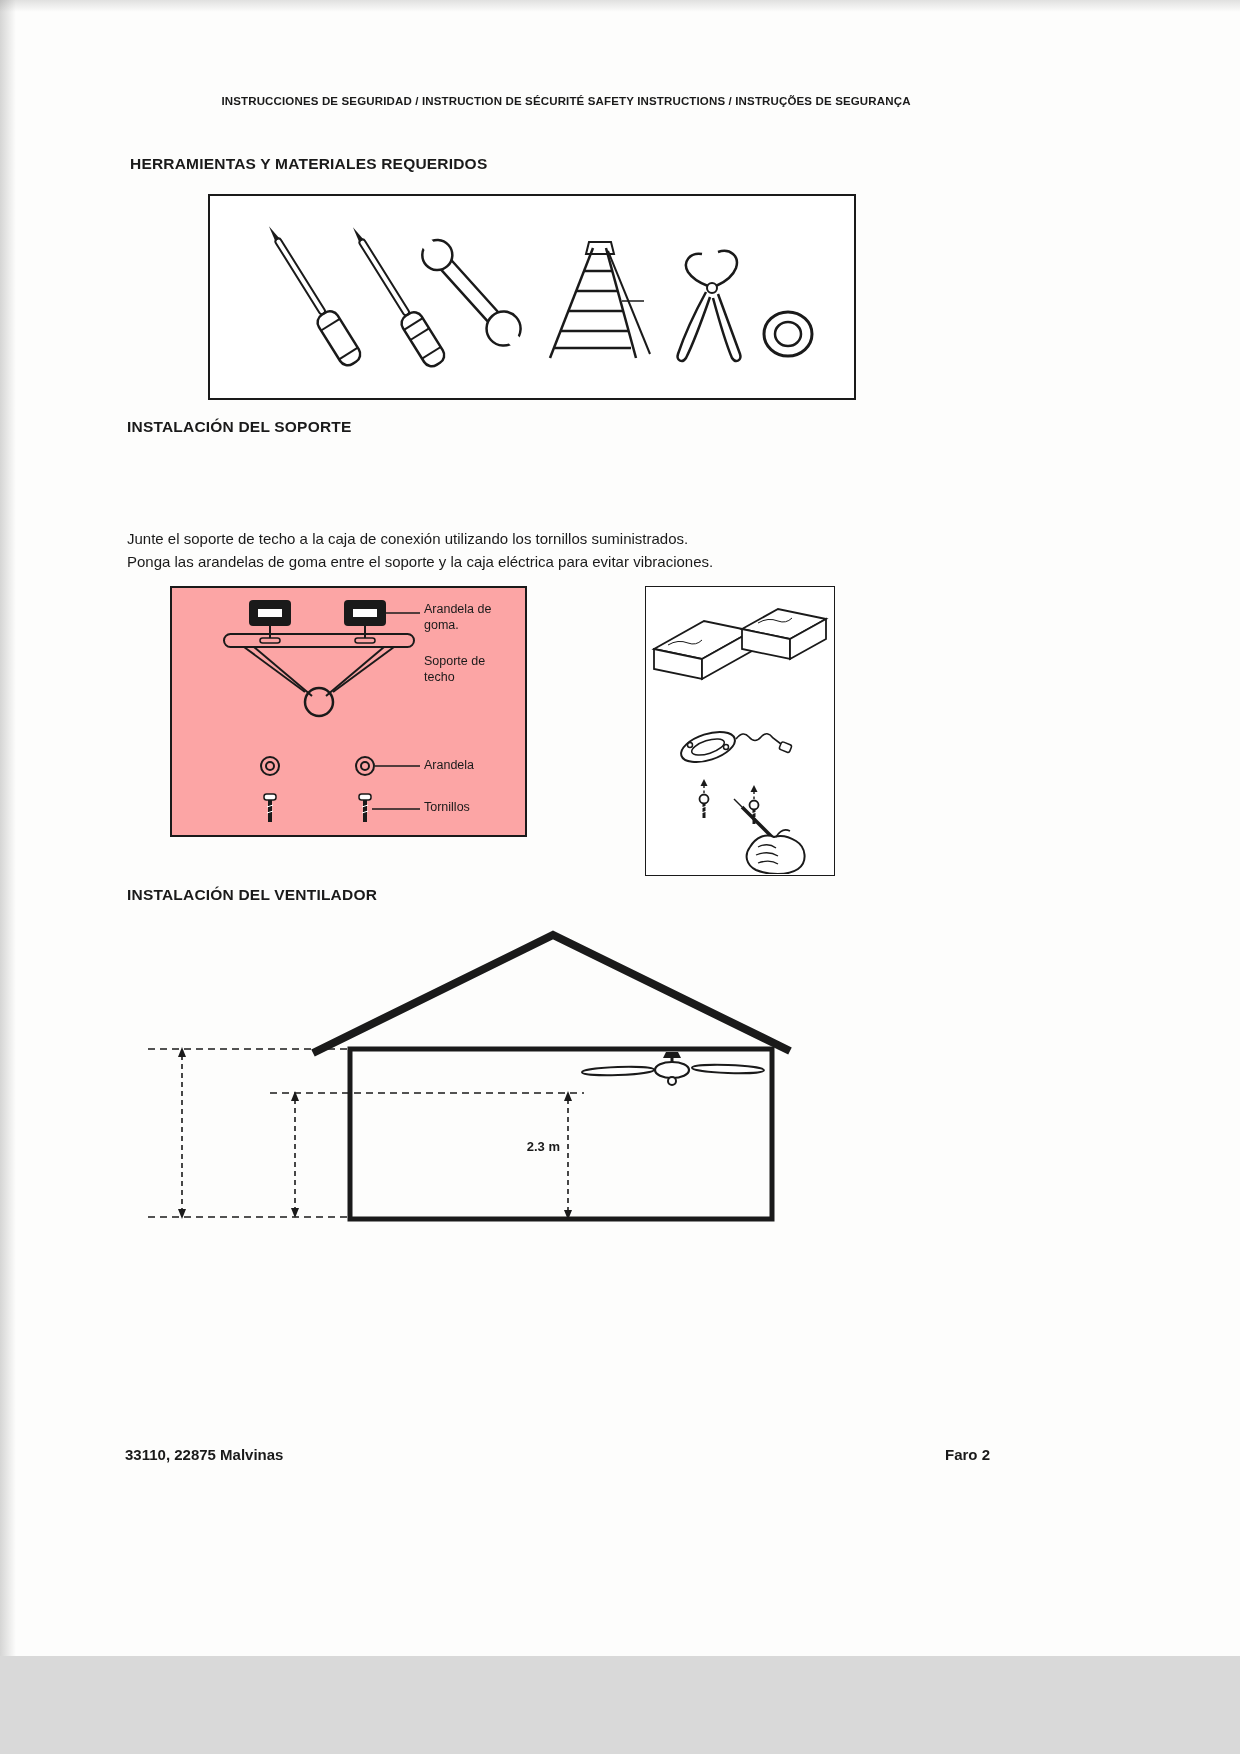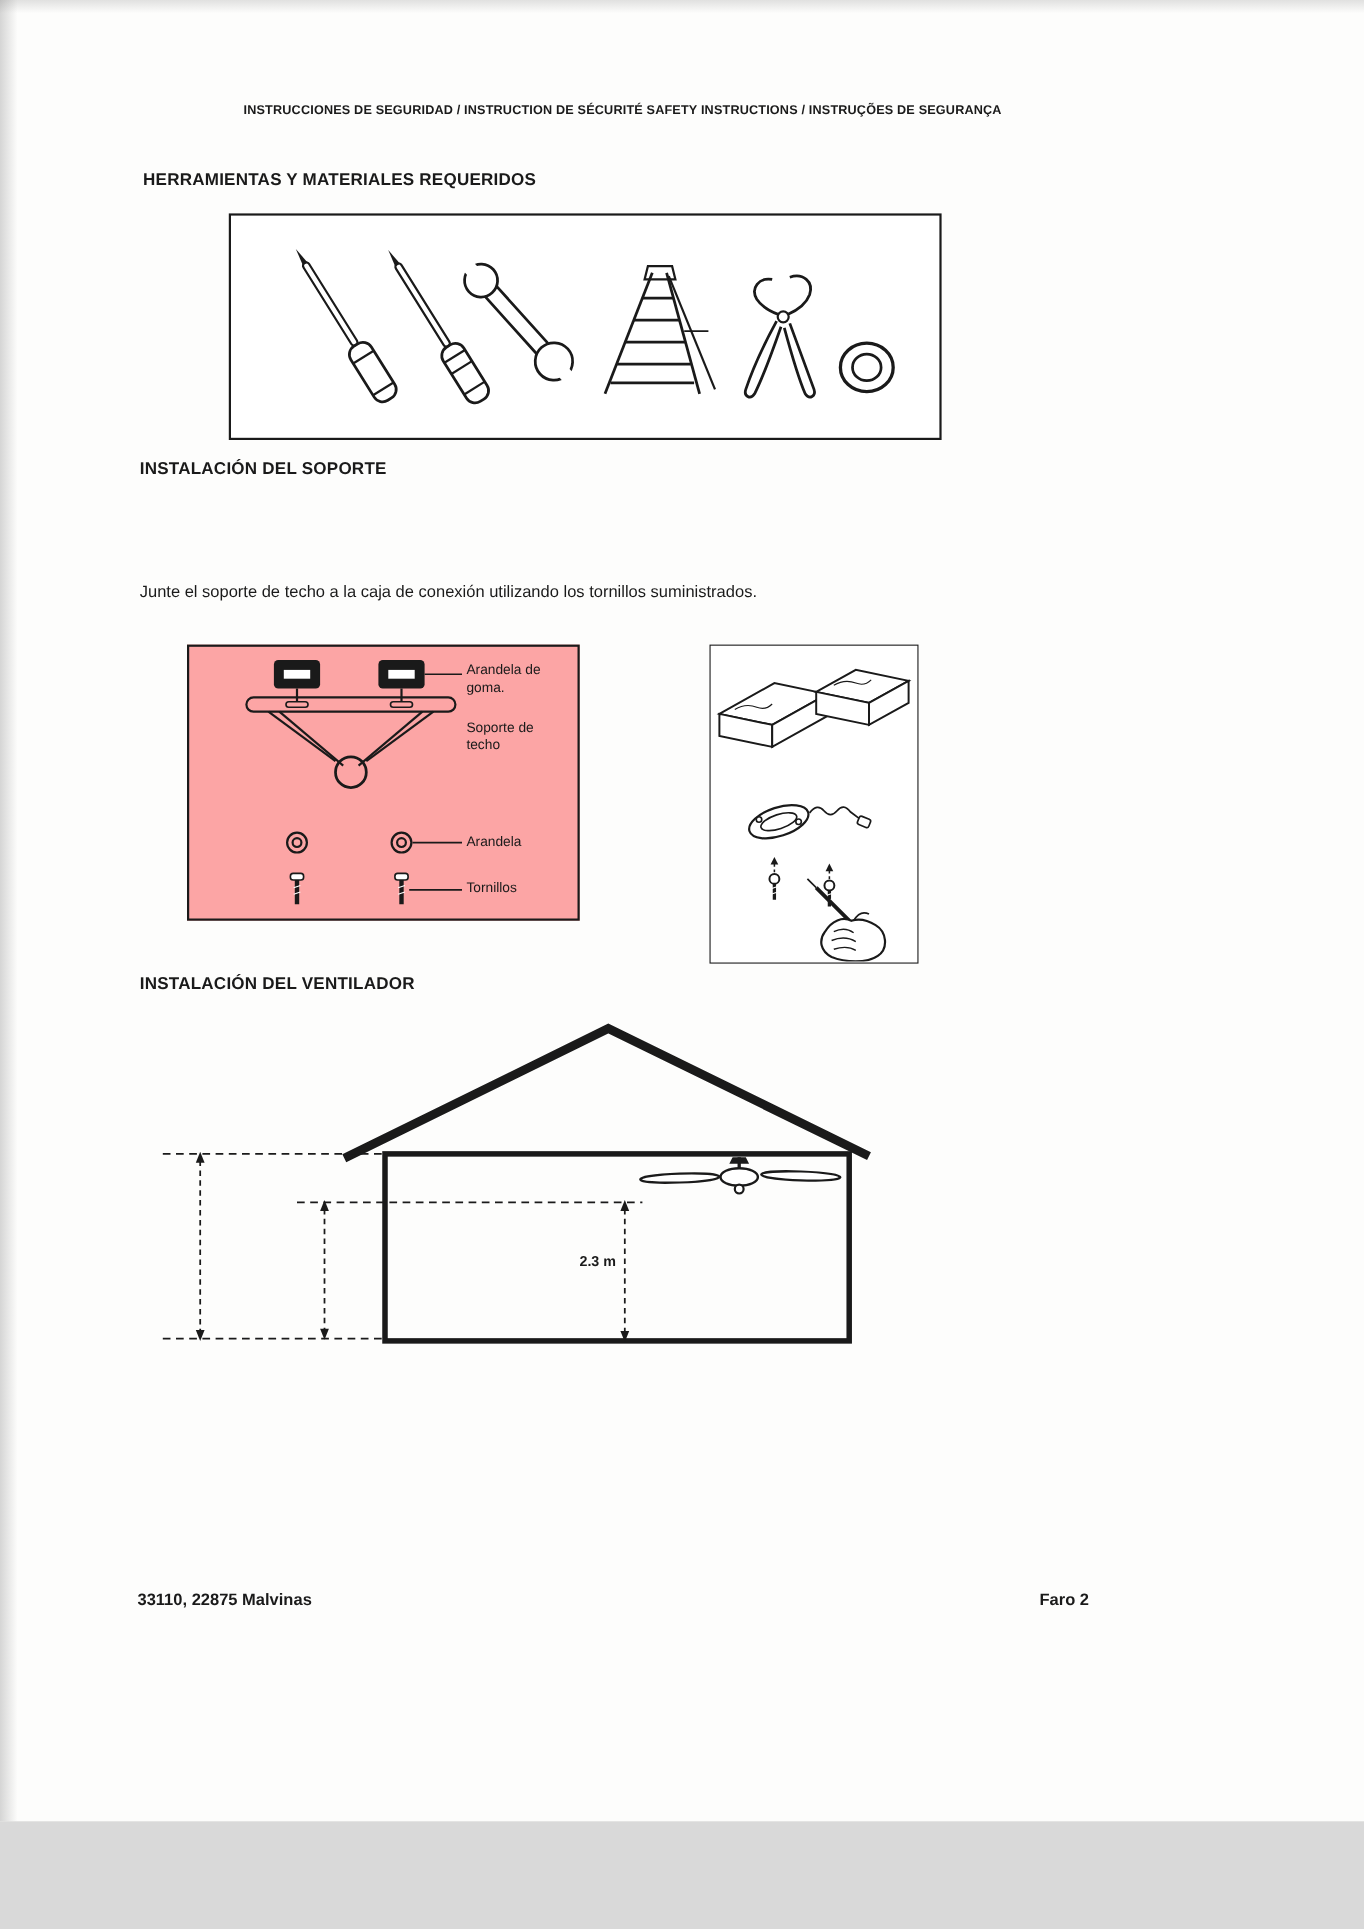--- a/index.html
+++ b/index.html
@@ -117,20 +117,21 @@
         <ellipse cx="578" cy="138" rx="13" ry="12" stroke-width="2.5"></ellipse>
       </g>
     </svg>
   </div>
 
   <h2 class="section-title" id="bracket-title">INSTALACIÓN DEL SOPORTE</h2>
 
 
   <div class="body-text" id="para2">
     <div>Junte el soporte de techo a la caja de conexión utilizando los tornillos suministrados.</div>
+    <div>Ponga las arandelas de goma entre el soporte y la caja eléctrica para evitar vibraciones.</div>
   </div>
 
   <div class="bracket-box">
     <svg width="353" height="247" viewBox="0 0 353 247">
 
       <g>
         <rect x="77" y="12" width="42" height="26" rx="4" fill="#1a1a1a"></rect>
         <rect x="86" y="21" width="24" height="8" fill="#fff"></rect>
         <rect x="172" y="12" width="42" height="26" rx="4" fill="#1a1a1a"></rect>
         <rect x="181" y="21" width="24" height="8" fill="#fff"></rect>

